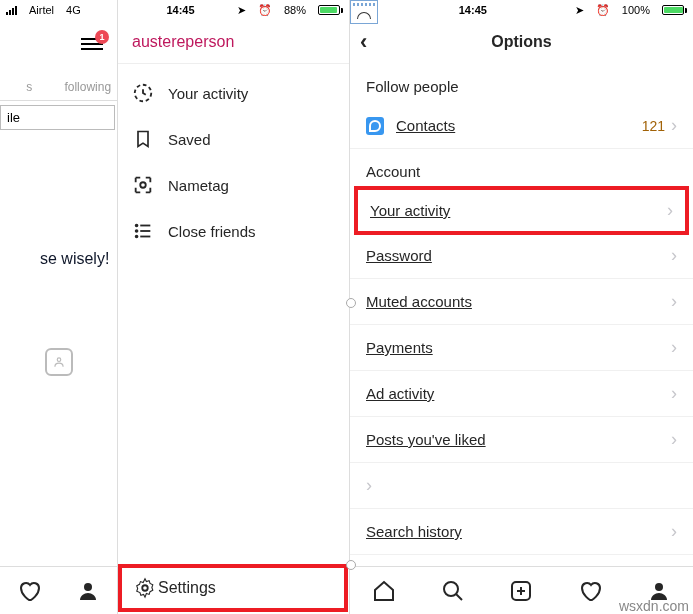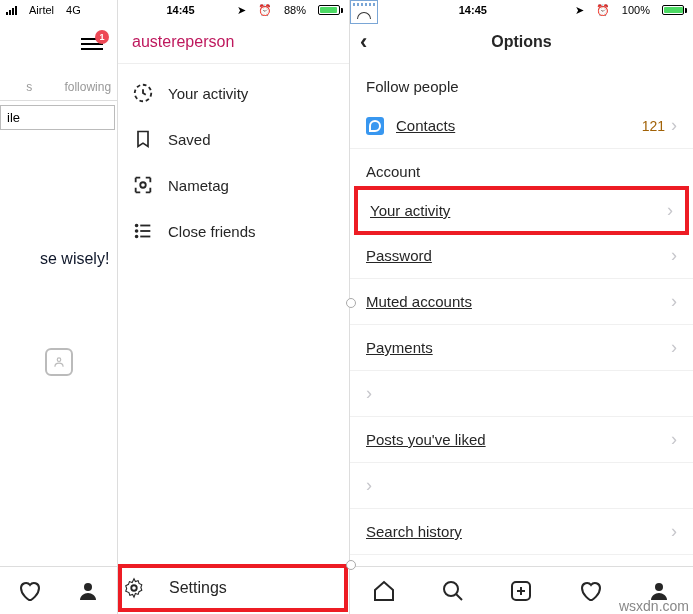--- a/index.html
+++ b/index.html
@@ -66,21 +66,21 @@
       gap: 14px;
     }
     .menu-item .mi-icon { width: 22px; height: 22px; display:flex; align-items:center; justify-content:center; color:#262626; flex-shrink:0; }
     .badge-r {
       width:18px; height:18px; border-radius:50%; background:#ed4956;
       color:#fff; font-size:11px; display:flex; align-items:center; justify-content:center;
       margin-left:auto; font-weight:600;
     }
     .settings-box {
       border: 4px solid #ed1c24; position:absolute; left:118px; right:2px; bottom:2px;
-      height:48px; display:flex; align-items:center; gap:24px; padding-left:1px;
+      height:48px; display:flex; align-items:center; gap:2px; padding-left:12px;
     }
     .settings-box .mi-icon { width:22px; height:22px; }
     .settings-text { font-size:16px; color:#262626; }
 
     
     .header-right { height:44px; display:flex; align-items:center; justify-content:center; position:relative; font-size:16px; font-weight:600; color:#262626; }
     .back-chev { position:absolute; left:10px; font-size:22px; color:#262626; }
     .section-h { font-size:15px; font-weight:400; padding:14px 16px 8px; color:#262626; }
     .row {
       display:flex; align-items:center; padding:12px 16px;
@@ -261,20 +261,21 @@
     </div>
     <div class="row">
       <span class="label">Muted accounts</span>
       <span class="chev">›</span>
     </div>
     <div class="row">
       <span class="label">Payments</span>
       <span class="chev">›</span>
     </div>
     <div class="row">
+      <span class="label">Ad activity</span>
       <span class="chev">›</span>
     </div>
     <div class="row">
       <span class="label">Posts you've liked</span>
       <span class="chev">›</span>
     </div>
     <div class="row">
       <span class="chev">›</span>
     </div>
     <div class="row">

